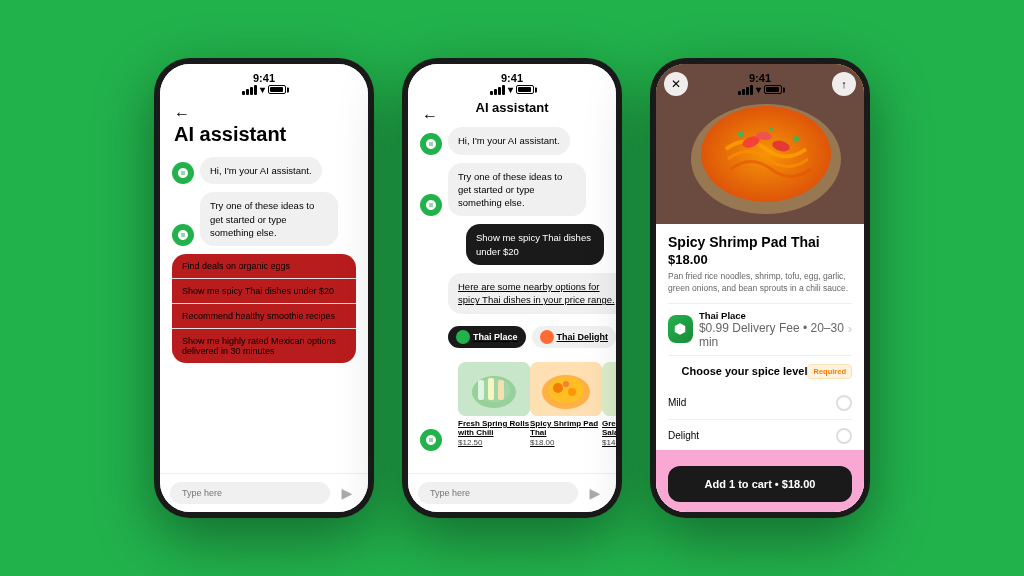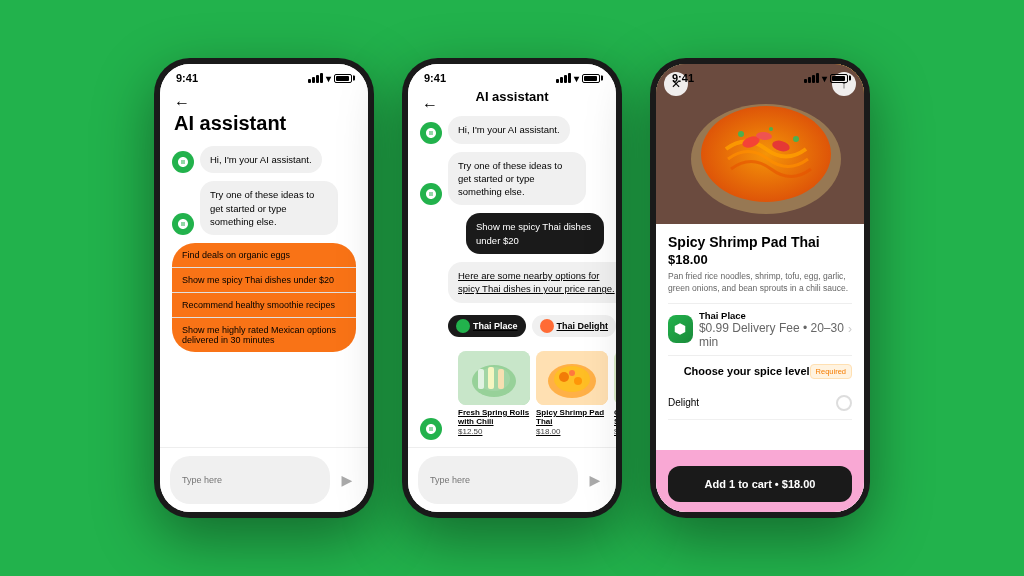--- a/index.html
+++ b/index.html
@@ -39,20 +39,21 @@
     
     .status-bar {
       background: #fff;
       display: flex;
       justify-content: space-between;
       align-items: center;
       padding: 8px 16px 2px;
       font-size: 10px;
       font-weight: 600;
       flex-shrink: 0;
+      flex-direction: column;
     }
     .status-time { font-size: 11px; font-weight: 700; }
     .status-icons { display: flex; align-items: center; gap: 3px; }
     .signal-bars { display: flex; align-items: flex-end; gap: 1px; }
     .signal-bars span { background: #000; border-radius: 1px; width: 3px; }
     .signal-bars span:nth-child(1) { height: 4px; }
     .signal-bars span:nth-child(2) { height: 6px; }
     .signal-bars span:nth-child(3) { height: 8px; }
     .signal-bars span:nth-child(4) { height: 10px; }
     .wifi-icon { font-size: 10px; }
@@ -134,22 +135,22 @@
     .message-bubble {
       background: #f0f0f0;
       border-radius: 14px;
       padding: 7px 10px;
       font-size: 9.5px;
       line-height: 1.4;
       color: #000;
       max-width: 75%;
     }
     .suggestion-list {
-      background: #f97316;
-      border-radius: 23px;
+      background: #b91c1c;
+      border-radius: 14px;
       overflow: hidden;
       font-size: 9px;
     }
     .suggestion-item {
       padding: 7px 10px;
       border-bottom: 1px solid #e0e0e0;
       color: #000;
       cursor: pointer;
     }
     .suggestion-item:last-child { border-bottom: none; }
@@ -173,21 +174,21 @@
       align-items: center;
       gap: 6px;
       background: #fff;
       flex-shrink: 0;
     }
     .text-input {
       flex: 1;
       background: #f0f0f0;
       border: none;
       border-radius: 20px;
-      padding: 19px 12px;
+      padding: 6px 12px;
       font-size: 9px;
       color: #999;
       outline: none;
     }
     .send-btn {
       width: 22px;
       height: 22px;
       background: none;
       border: none;
       cursor: pointer;
@@ -247,21 +248,20 @@
       align-items: center;
       justify-content: center;
       font-size: 6px;
       flex-shrink: 0;
     }
     .rest-tab-dot.green { background: #22b24c; }
     .rest-tab-dot.orange { background: #ff6b35; }
 
     .food-grid {
       display: flex;
-      gap: 6px;
       padding: 4px 10px;
       overflow-x: auto;
       flex-shrink: 0;
     }
     .food-card {
       width: 72px;
       flex-shrink: 0;
     }
     .food-img {
       width: 72px;
@@ -412,21 +412,21 @@
       font-weight: 700;
       color: #000;
     }
     .required-badge {
       background: #fff3e0;
       color: #f57c00;
       border: 1px solid #ffe0b2;
       border-radius: 4px;
       padding: 2px 5px;
       font-size: 7.5px;
-      font-weight: 400;
+      font-weight: 700;
     }
     .spice-option {
       display: flex;
       justify-content: space-between;
       align-items: center;
       padding: 8px 0;
       border-bottom: 1px solid #f0f0f0;
     }
     .spice-label {
       font-size: 10px;
@@ -713,20 +713,24 @@
           </div>
           <span class="chevron-right">›</span>
         </div>
 
         <div class="spice-section">
           <div class="spice-header">
             <span class="spice-title">Choose your spice level</span>
             <span class="required-badge">Required</span>
           </div>
           <div class="spice-option">
+            <span class="spice-label">Mild</span>
+            <div class="radio-btn"></div>
+          </div>
+          <div class="spice-option">
             <span class="spice-label">Delight</span>
             <div class="radio-btn"></div>
           </div>
         </div>
       </div>
 
       <div class="add-cart-area">
         <button class="add-to-cart-btn">Add 1 to cart • $18.00</button>
       </div>
     </div>

